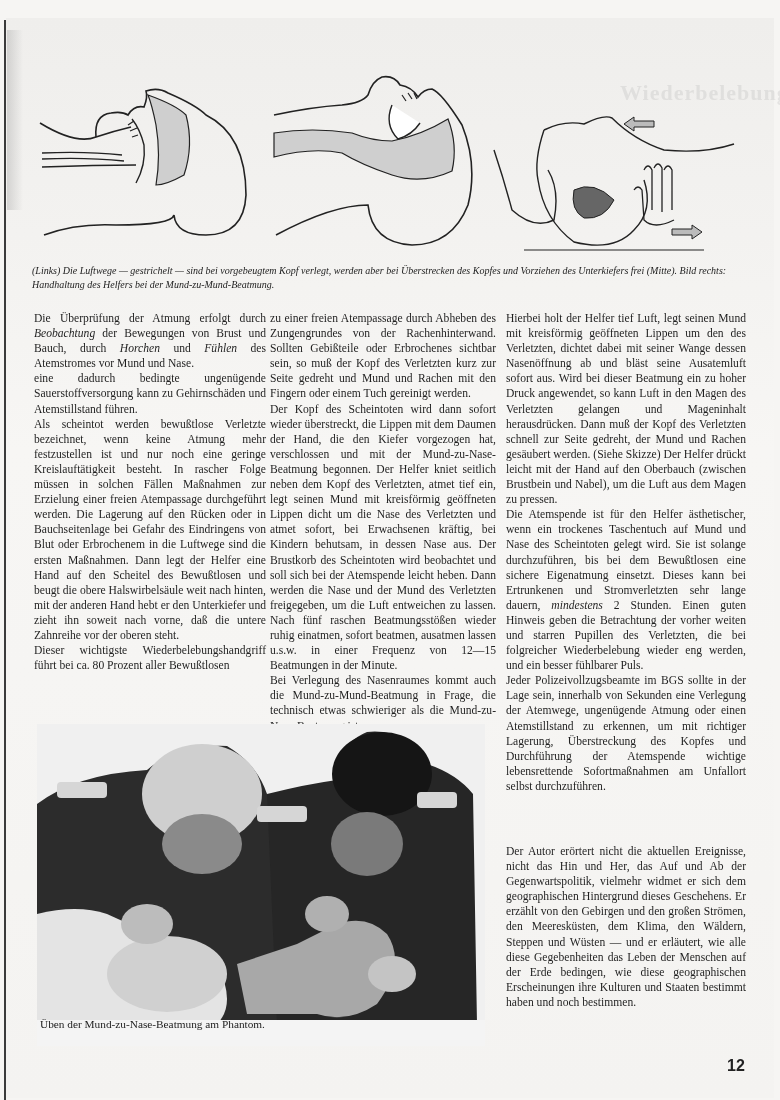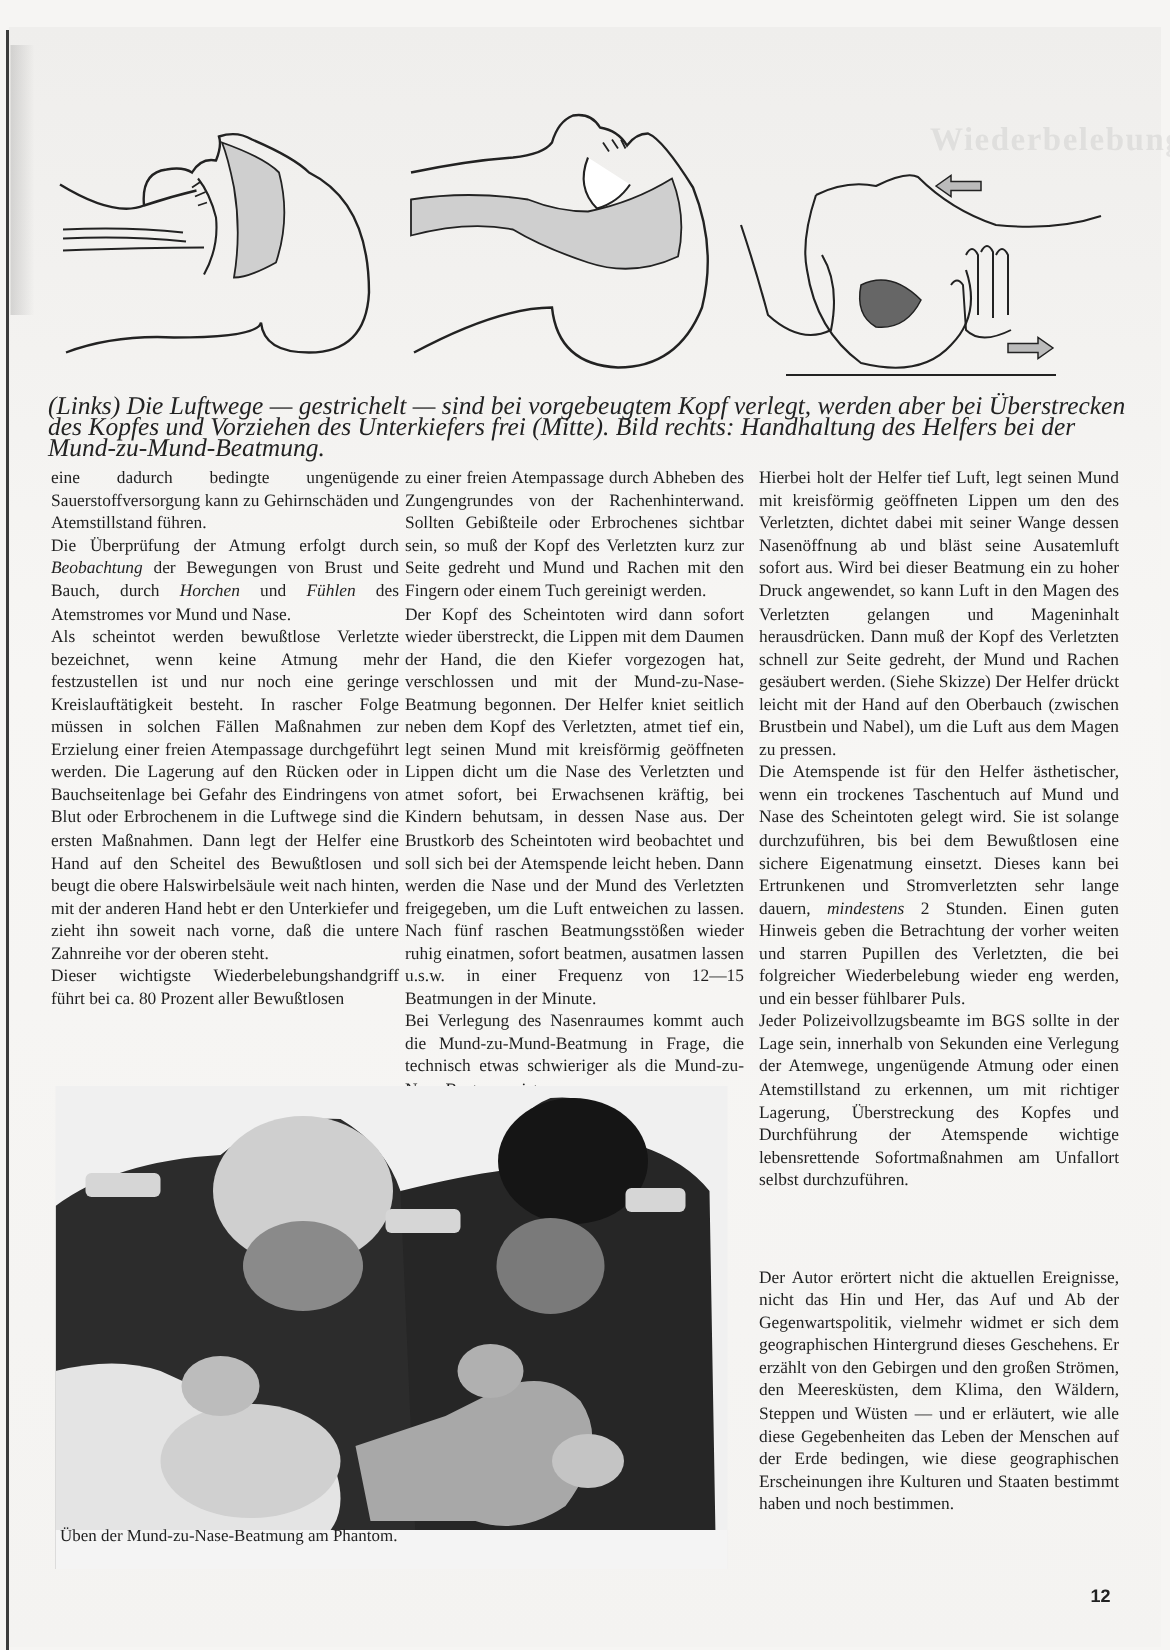--- a/index.html
+++ b/index.html
@@ -17,42 +17,42 @@
     position: absolute; left: 4px; top: 20px; width: 2px; height: 1080px; background: #3b3b3b;
   }
   .page-shadow {
     position: absolute; left: 7px; top: 30px; width: 16px; height: 180px;
     background: linear-gradient(90deg, rgba(120,120,120,0.25), rgba(200,200,200,0));
   }
   .fig { position: absolute; }
   .fig svg { display: block; }
   .caption-top {
     position: absolute; left: 32px; top: 264px; width: 720px;
-    font-style: italic; font-size: 17px; line-height: 14px; color: #222;
+    font-style: italic; font-size: 10px; line-height: 14px; color: #222;
   }
   .col {
     position: absolute; font-size: 11.6px; line-height: 15.1px; text-align: justify; color: #1f1f1f;
   }
   .col p { margin: 0; text-indent: 0; }
   .col1 { left: 34px; top: 311px; width: 232px; }
   .col2 { left: 270px; top: 311px; width: 226px; }
   .col3 { left: 506px; top: 311px; width: 240px; }
   .col3b { left: 506px; top: 844px; width: 240px; }
   .book-ref { font-style: italic; }
   em { font-style: italic; }
   .photo {
     position: absolute; left: 37px; top: 724px; width: 448px; height: 322px;
     background: #f2f2f2; overflow: hidden;
   }
   .caption-photo {
     position: absolute; left: 40px; top: 1018px; font-size: 11.3px; color: #222;
   }
   .page-num {
     position: absolute; left: 727px; top: 1057px; font-family: "Liberation Sans", sans-serif;
-    font-weight: bold; font-size: 12px; color: #222;
+    font-weight: bold; font-size: 16px; color: #222;
   }
   .ghost {
     position: absolute; left: 620px; top: 80px; font-family: "Liberation Serif", serif;
     font-size: 22px; font-weight: bold; color: rgba(150,150,150,0.18); letter-spacing: 1px;
   }
 </style>
 </head>
 <body>
 
 <div class="page"></div>
@@ -91,22 +91,22 @@
     <path d="M10 40 Q20 70 28 100 Q50 120 70 110 Q76 80 64 60" fill="none" stroke="#222" stroke-width="1.4"></path>
     <path d="M160 60 q4 -8 8 0 l0 40 M170 58 q4 -8 8 0 l0 44 M180 60 q4 -8 8 0 l0 40 M150 80 q4 -6 8 0 l2 30 Q170 120 190 110" fill="none" stroke="#222" stroke-width="1.3"></path>
     <path d="M140 14 l10 -7 l0 4 l20 0 l0 6 l-20 0 l0 4 Z" fill="#bbb" stroke="#222" stroke-width="1"></path>
     <path d="M188 122 l-10 7 l0 -4 l-20 0 l0 -6 l20 0 l0 -4 Z" fill="#bbb" stroke="#222" stroke-width="1" transform="translate(30,0)"></path>
   </svg>
 </div>
 
 <div class="caption-top">(Links) Die Luftwege — gestrichelt — sind bei vorgebeugtem Kopf verlegt, werden aber bei Überstrecken des Kopfes und Vorziehen des Unterkiefers frei (Mitte). Bild rechts: Handhaltung des Helfers bei der Mund-zu-Mund-Beatmung.</div>
 
 <div class="col col1">
+  <p><span>Die Überprüfung der Atmung erfolgt durch </span><em>Beobachtung</em><span> der Bewegungen von Brust und Bauch, durch </span><em>Horchen</em><span> und </span><em>Fühlen</em><span> des Atemstromes vor Mund und Nase.</span></p>
   <p>eine dadurch bedingte ungenügende Sauerstoffversorgung kann zu Gehirnschäden und Atemstillstand führen.</p>
-  <p><span>Die Überprüfung der Atmung erfolgt durch </span><em>Beobachtung</em><span> der Bewegungen von Brust und Bauch, durch </span><em>Horchen</em><span> und </span><em>Fühlen</em><span> des Atemstromes vor Mund und Nase.</span></p>
   <p>Als scheintot werden bewußtlose Verletzte bezeichnet, wenn keine Atmung mehr festzustellen ist und nur noch eine geringe Kreislauftätigkeit besteht. In rascher Folge müssen in solchen Fällen Maßnahmen zur Erzielung einer freien Atempassage durchgeführt werden. Die Lagerung auf den Rücken oder in Bauchseitenlage bei Gefahr des Eindringens von Blut oder Erbrochenem in die Luftwege sind die ersten Maßnahmen. Dann legt der Helfer eine Hand auf den Scheitel des Bewußtlosen und beugt die obere Halswirbelsäule weit nach hinten, mit der anderen Hand hebt er den Unterkiefer und zieht ihn soweit nach vorne, daß die untere Zahnreihe vor der oberen steht.</p>
   <p>Dieser wichtigste Wiederbelebungshandgriff führt bei ca. 80 Prozent aller Bewußtlosen</p>
 </div>
 
 <div class="col col2">
   <p>zu einer freien Atempassage durch Abheben des Zungengrundes von der Rachenhinterwand. Sollten Gebißteile oder Erbrochenes sichtbar sein, so muß der Kopf des Verletzten kurz zur Seite gedreht und Mund und Rachen mit den Fingern oder einem Tuch gereinigt werden.</p>
   <p>Der Kopf des Scheintoten wird dann sofort wieder überstreckt, die Lippen mit dem Daumen der Hand, die den Kiefer vorgezogen hat, verschlossen und mit der Mund-zu-Nase-Beatmung begonnen. Der Helfer kniet seitlich neben dem Kopf des Verletzten, atmet tief ein, legt seinen Mund mit kreisförmig geöffneten Lippen dicht um die Nase des Verletzten und atmet sofort, bei Erwachsenen kräftig, bei Kindern behutsam, in dessen Nase aus. Der Brustkorb des Scheintoten wird beobachtet und soll sich bei der Atemspende leicht heben. Dann werden die Nase und der Mund des Verletzten freigegeben, um die Luft entweichen zu lassen. Nach fünf raschen Beatmungsstößen wieder ruhig einatmen, sofort beatmen, ausatmen lassen u.s.w. in einer Frequenz von 12—15 Beatmungen in der Minute.</p>
   <p>Bei Verlegung des Nasenraumes kommt auch die Mund-zu-Mund-Beatmung in Frage, die technisch etwas schwieriger als die Mund-zu-Nase-Beatmung ist.</p>
 </div>
 

